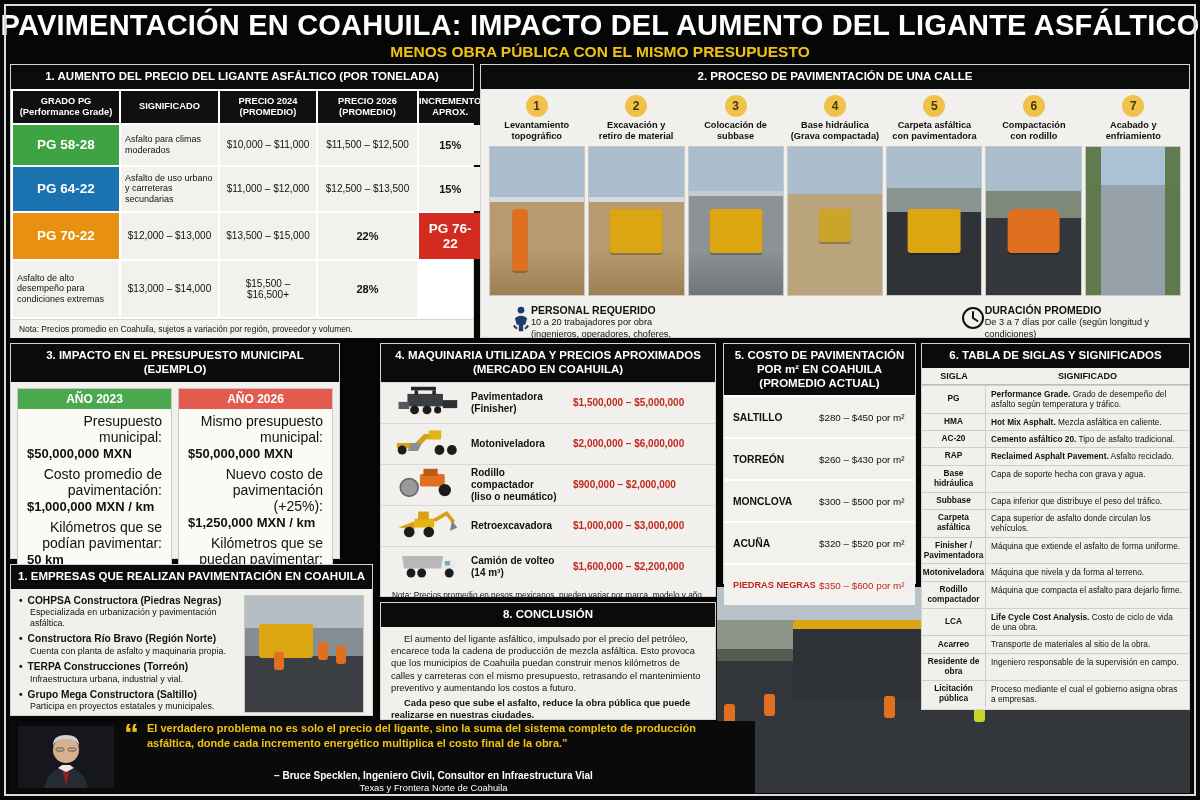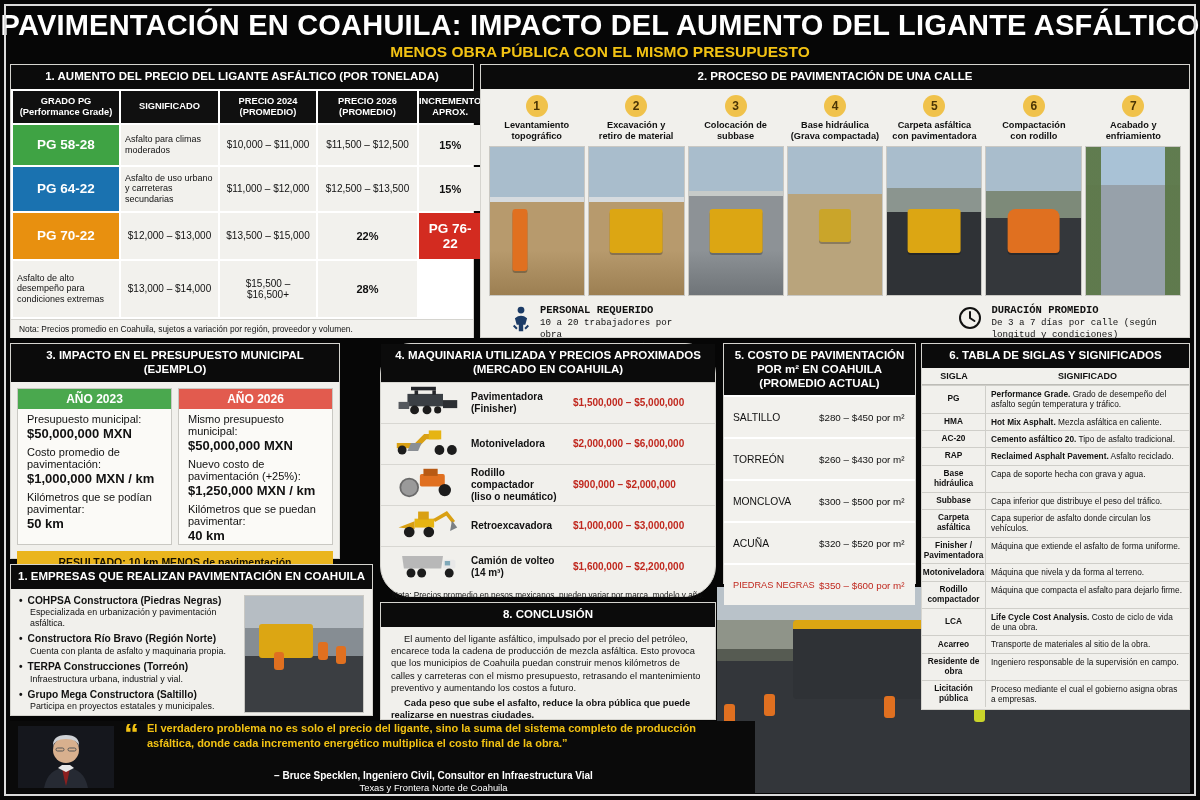--- a/index.html
+++ b/index.html
@@ -35,47 +35,47 @@
   .ph-1::after{width:16%;height:42%;left:32%;background:#e07020;}
   .ph-3{background:linear-gradient(to bottom,#a9bdcc 0 30%,#c7cbc9 30% 33%,#8d9296 33% 70%,#6f7478 100%);}
   .ph-4{background:linear-gradient(to bottom,#a9bdcc 0 32%,#b9a47c 32% 100%);}
   .ph-4::after{width:34%;height:22%;background:#caa52a;}
   .ph-5{background:linear-gradient(to bottom,#a9bdcc 0 28%,#8b958f 28% 44%,#2f3236 44% 100%);}
   .ph-6{background:linear-gradient(to bottom,#a9bdcc 0 30%,#7d8a79 30% 48%,#34373b 48% 100%);}
   .ph-6::after{background:#e07020;border-radius:8px 8px 4px 4px;}
   .ph-7{background:linear-gradient(90deg,rgba(92,120,72,.95) 0 16%,rgba(0,0,0,0) 16% 84%,rgba(92,120,72,.95) 84%),linear-gradient(to bottom,#a9c2d6 0 26%,#97a1aa 26% 100%);}
   .ph-7::after{display:none;}
   .infobar{display:flex;align-items:flex-start;gap:26px;padding:6px 14px 0 30px;}
-  .info{display:flex;align-items:flex-start;gap:9px;font-family:Liberation Mono, monospace;}
+  .info{display:flex;align-items:flex-start;}
   .info .tt{font-size:10.5px;font-weight:700;margin-bottom:1px;}
   .info .tx{font-size:9.2px;line-height:1.3;}
   .icn{flex:0 0 auto;margin-top:2px;}
 
   
   .cols{display:flex;gap:6px;padding:6px 6px 4px;}
   .ycol{flex:1;background:#fbfaf7;border:1px solid #c9c8c3;}
   .yhead{color:#fff;font-weight:700;text-align:center;font-size:12px;padding:3px 0;}
   .ypair{padding:4px 9px 1px;}
-  .ylabel{font-size:11px;}
+  .ylabel{font-size:14px;text-align:right;}
   .yval{font-size:13px;font-weight:700;margin-top:1px;}
   .result{margin:2px 6px 6px;background:#eab51e;text-align:center;padding:5px 4px;color:#151000;}
   .res1{font-size:10.5px;font-weight:700;}
   .res2{font-size:11.5px;font-weight:700;margin-top:2px;}
 
   
   .mrow{display:flex;align-items:center;gap:6px;border-top:1px solid #d8d7d2;padding:2px 8px;height:36px;}
   .mrow:first-of-type{border-top:none;}
   .micon{width:76px;text-align:center;}
   .mname{flex:1;font-size:10px;font-weight:700;line-height:1.2;}
   .mprice{width:134px;color:#c0281e;font-weight:700;font-size:10px;}
   .mnote{font-size:8.2px;text-align:center;padding:4px 2px 2px;}
 
   
   .crow{display:flex;align-items:center;border-top:2px solid #fff;background:#f2f1ed;height:40px;padding:0 9px;}
-  .city{width:86px;font-weight:400;font-size:10.3px;}
+  .city{width:86px;font-weight:700;font-size:10.3px;}
   .cprice{font-size:9.8px;}
 
   
   .shead{display:grid;grid-template-columns:64px 1fr;border-bottom:1px solid #bdbcb7;}
   .shead div{font-size:9px;font-weight:700;text-align:center;padding:3px 2px;}
   .srow{display:grid;grid-template-columns:64px 1fr;border-top:1px solid #cfcec9;}
   .srow:first-of-type{border-top:none;}
   .sig6{font-weight:700;font-size:8.3px;text-align:center;display:flex;align-items:center;justify-content:center;border-right:1px solid #cfcec9;line-height:1.2;padding:3px 2px;}
   .def6{font-size:8.3px;line-height:1.25;padding:3px 5px;}
   .def6 .b{font-weight:700;}
@@ -273,21 +273,21 @@
             <div class="yval">40 km</div>
           </div>
       </div>
     </div>
     <div class="result">
       <div class="res1">RESULTADO: 10 km MENOS de pavimentación</div>
       <div class="res2">= 20% menos obra pública sin recorte presupuestal</div>
     </div>
   </div>
 
-  <div class="panel" style="left:380px;top:343px;width:336px;height:254px;border-radius:31px;">
+  <div class="panel" style="left:380px;top:343px;width:336px;height:254px;">
     <div class="ptitle">
         <span>4. MAQUINARIA UTILIZADA Y PRECIOS APROXIMADOS</span>
         <span>(MERCADO EN COAHUILA)</span>
       </div>
     <div class="mrow">
       <span class="micon"><svg width="72" height="32" viewBox="0 0 80 36">
             <rect x="18" y="10" width="40" height="14" fill="#3a3f44"></rect>
             <rect x="22" y="2" width="28" height="4" fill="#24262a"></rect>
             <rect x="26" y="6" width="4" height="5" fill="#24262a"></rect>
             <rect x="46" y="6" width="4" height="5" fill="#24262a"></rect>

